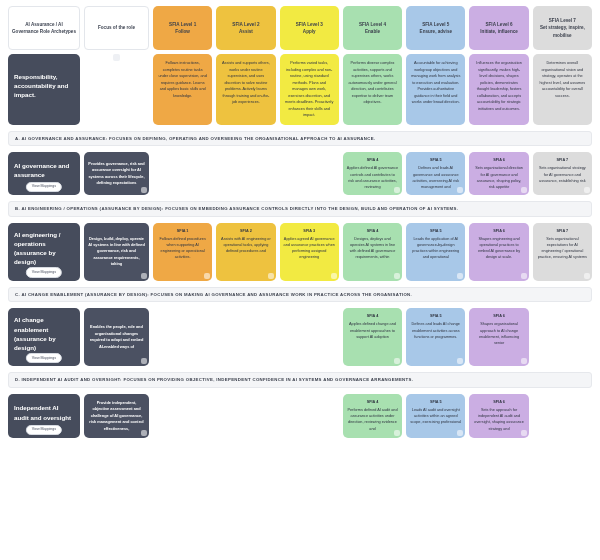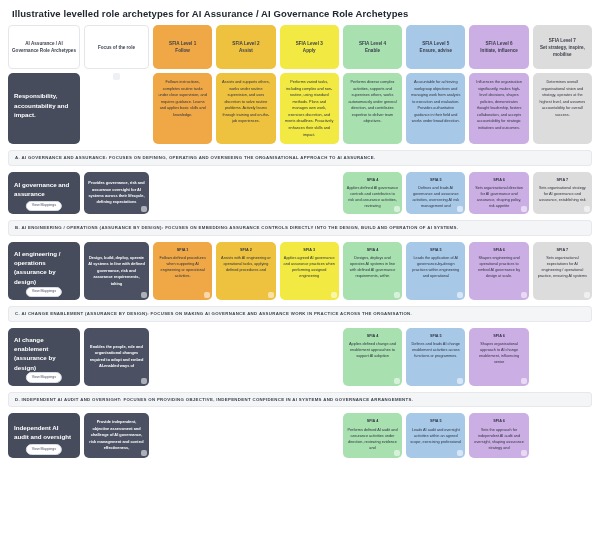--- a/index.html
+++ b/index.html
@@ -158,21 +158,20 @@
     margin: 4px 0 6px 0;
     text-transform: uppercase;
     line-height: 1.3;
   }
 </style>
 </head>
 <body>
 
 <div class="page">
 
-  <div class="page-title">Illustrative levelled role archetypes for AI Assurance / AI Governance Role Archetypes</div>
 
   <div class="grid-row header-row">
     <div class="hdr-cell">AI Assurance / AI Governance Role Archetypes</div>
     <div class="hdr-cell">Focus of the role</div>
     <div class="hdr-cell hdr-level" style="background: rgb(239, 168, 69);">
       <span>
         <span>SFIA Level 1</span><br>
         <span>Follow</span>
       </span>
     </div>

